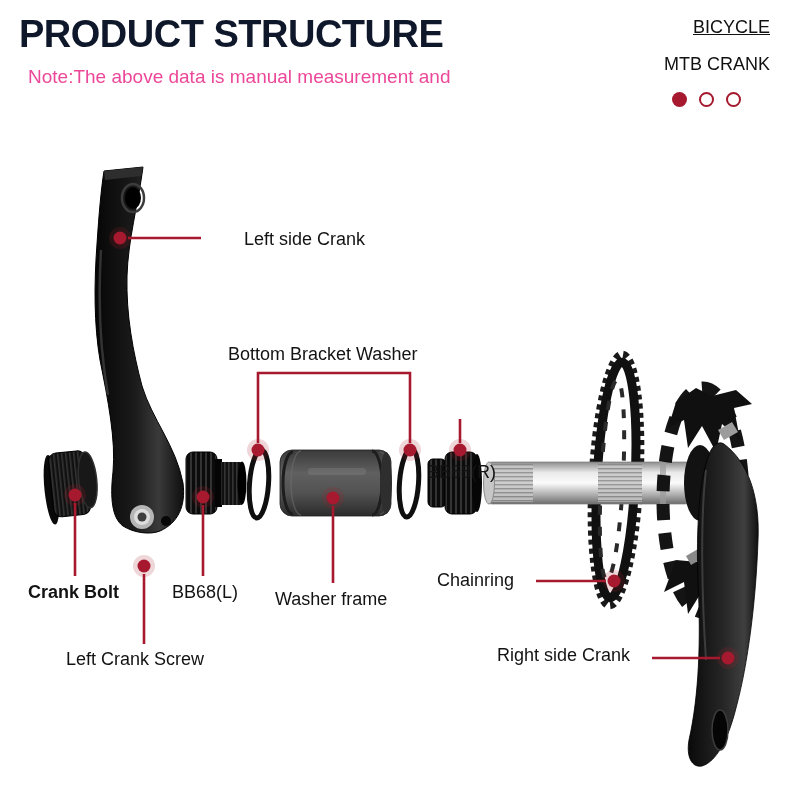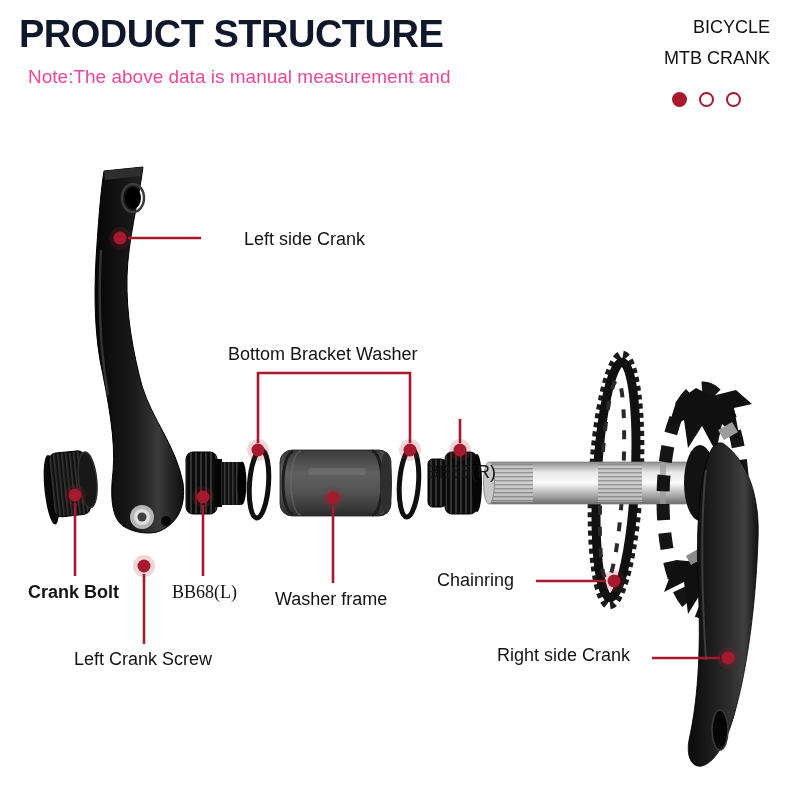--- a/index.html
+++ b/index.html
@@ -12,21 +12,21 @@
     position:absolute;left:19px;top:13px;font-size:38px;font-weight:800;
     letter-spacing:-0.5px;color:#0f172a;white-space:nowrap;
   }
   .note{
     position:absolute;left:28px;top:63px;font-size:19px;line-height:27px;color:#ec4899;
     white-space:nowrap;
   }
   .brand{
     position:absolute;top:17px;right:30px;text-align:right;font-size:18px;color:#111;
   }
-  .brand .b1{margin-bottom:10px;}
+  .brand .b1{margin-bottom:16px;text-decoration:underline;}
   .dots{position:absolute;left:672px;top:92px;display:flex;gap:12px;}
   .dot{width:15px;height:15px;border-radius:50%;box-sizing:border-box;display:inline-block;}
   .dot.filled{background:var(--accent);}
   .dot.outline{border:2px solid var(--accent);background:transparent;}
   svg.diagram{position:absolute;left:0;top:0;}
   .lbl{
     position:absolute;font-size:18px;color:#131313;white-space:nowrap;letter-spacing:0;
   }
 </style>
 </head>
@@ -250,17 +250,17 @@
         <circle cx="728" cy="658" r="11" opacity="0.18"></circle>
         <circle cx="728" cy="658" r="6.5"></circle>
       </g>
   </g>
 </svg>
 
 <div class="lbl" style="left:207px;top:229px;margin-left:37px;">Left side Crank</div>
 <div class="lbl" style="left:228px;top:344px;">Bottom Bracket Washer</div>
 <div class="lbl" style="left:427px;top:414px;margin-top:48px;">BB68(R)</div>
 <div class="lbl" style="left:28px;top:582px;font-weight:bold;">Crank Bolt</div>
-<div class="lbl" style="left:172px;top:582px;font-family:Liberation Serif, serif;">BB68(L)</div>
+<div class="lbl" style="left:172px;top:582px;">BB68(L)</div>
 <div class="lbl" style="left:275px;top:589px;">Washer frame</div>
 <div class="lbl" style="left:437px;top:570px;">Chainring</div>
-<div class="lbl" style="left:66px;top:649px;margin-left:8px;">Left Crank Screw</div>
+<div class="lbl" style="left:66px;top:649px;">Left Crank Screw</div>
 <div class="lbl" style="left:497px;top:645px;">Right side Crank</div>
 
 </body></html>

